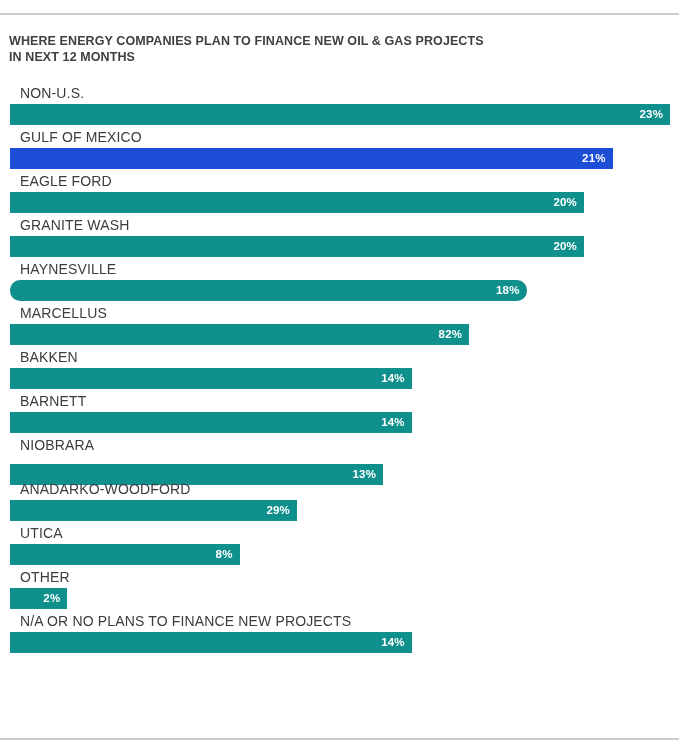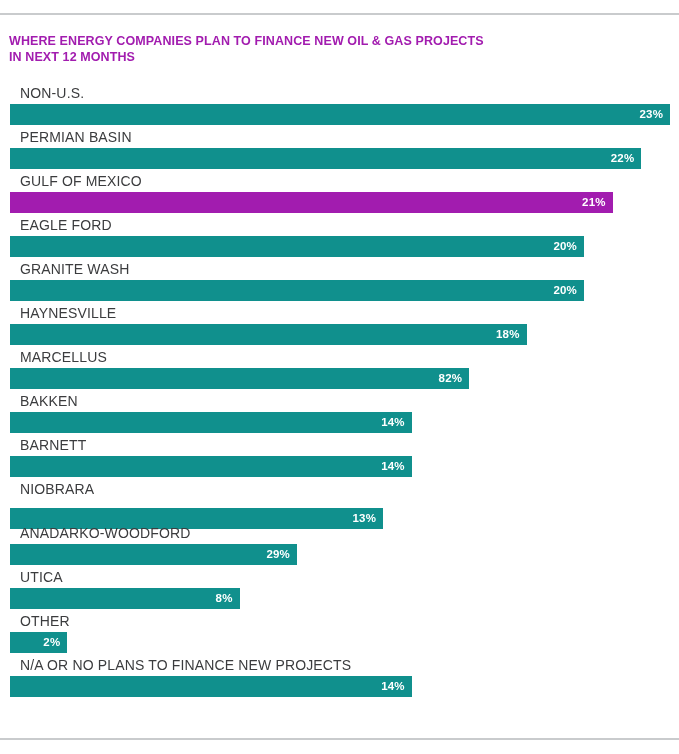--- a/index.html
+++ b/index.html
@@ -32,21 +32,21 @@
 
   .chart-title {
     position: absolute;
     left: 9px;
     top: 33px;
     width: 640px;
     font-size: 12.5px;
     font-weight: bold;
     line-height: 16px;
     letter-spacing: 0.1px;
-    color: #a21caf;
+    color: #404040;
     text-transform: uppercase;
     font-stretch: condensed;
     white-space: pre-line;
   }
 
   .bars {
     position: absolute;
     left: 0;
     top: 86px;
     width: 679px;
@@ -110,31 +110,23 @@
   <div class="bars">
       <div class="bar-row">
         <div class="bar-label">NON-U.S.</div>
         <div class="bar-track">
           <div class="bar-fill" style="width: 660.1px; background: rgb(16, 144, 141);">
             <span class="bar-value">23%</span>
           </div>
         </div>
       </div>
       <div class="bar-row">
-        <div class="bar-label">PERMIAN BASIN</div>
-        <div class="bar-track">
-          <div class="bar-fill" style="width: 631.4px; background: rgb(16, 144, 141);">
-            <span class="bar-value">22%</span>
-          </div>
-        </div>
-      </div>
-      <div class="bar-row">
         <div class="bar-label">GULF OF MEXICO</div>
         <div class="bar-track">
-          <div class="bar-fill" style="width: 602.7px; background: #a21caf;">
+          <div class="bar-fill" style="width: 602.7px; background: #1d4ed8;">
             <span class="bar-value">21%</span>
           </div>
         </div>
       </div>
       <div class="bar-row">
         <div class="bar-label">EAGLE FORD</div>
         <div class="bar-track">
           <div class="bar-fill" style="width: 574px; background: rgb(16, 144, 141);">
             <span class="bar-value">20%</span>
           </div>
@@ -144,21 +136,21 @@
         <div class="bar-label">GRANITE WASH</div>
         <div class="bar-track">
           <div class="bar-fill" style="width: 574px; background: rgb(16, 144, 141);">
             <span class="bar-value">20%</span>
           </div>
         </div>
       </div>
       <div class="bar-row">
         <div class="bar-label">HAYNESVILLE</div>
         <div class="bar-track">
-          <div class="bar-fill" style="width: 516.6px; background: rgb(16, 144, 141);">
+          <div class="bar-fill" style="width: 516.6px; background: rgb(16, 144, 141); border-radius: 10px;">
             <span class="bar-value">18%</span>
           </div>
         </div>
       </div>
       <div class="bar-row">
         <div class="bar-label">MARCELLUS</div>
         <div class="bar-track">
           <div class="bar-fill" style="width: 459.2px; background: rgb(16, 144, 141);">
             <span class="bar-value">82%</span>
           </div>

